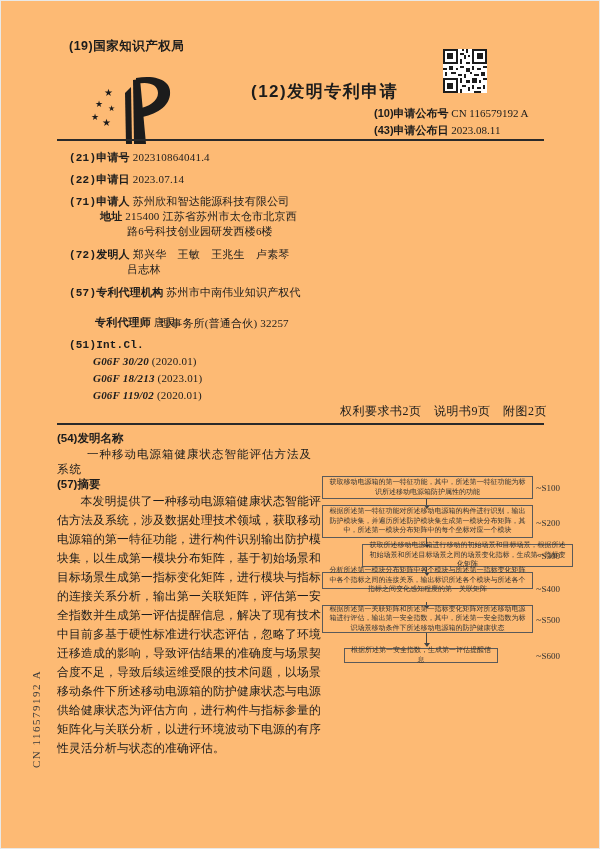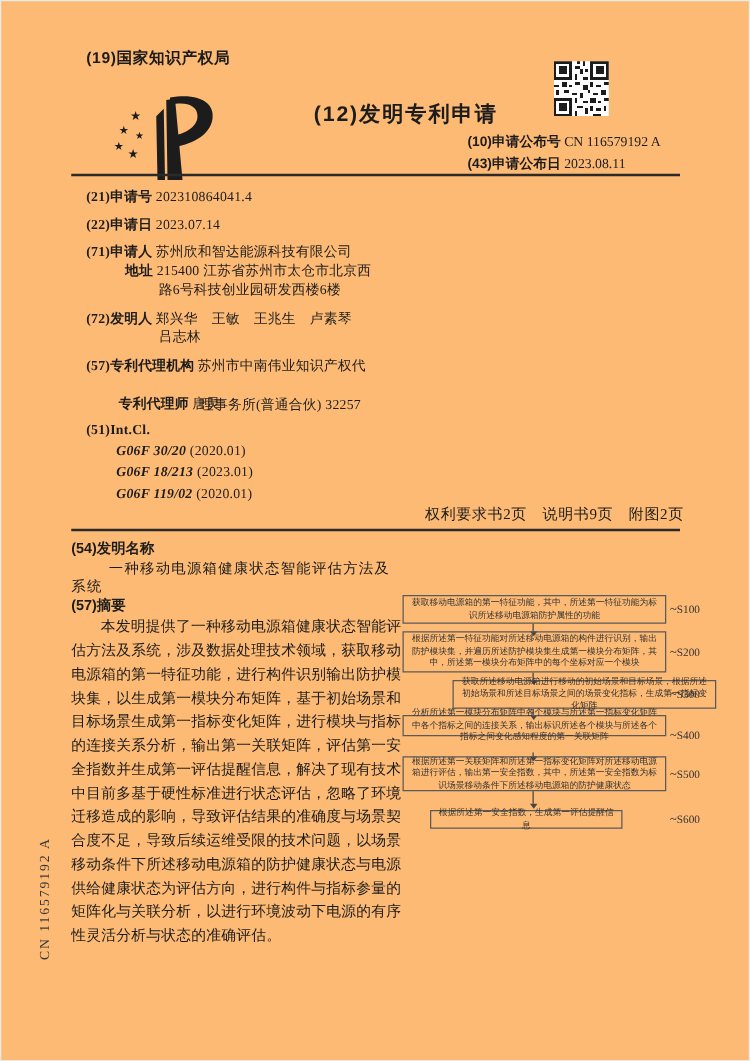--- a/index.html
+++ b/index.html
@@ -16,21 +16,21 @@
   .rule { position:absolute; background:#2a2a2a; height:2px; }
 
   
   .office { left:69px; top:38px; font-size:12.5px; letter-spacing:0.5px; }
   .doc-type { left:251px; top:80px; font-size:17px; letter-spacing:1.5px; }
   .pub-line { left:374px; font-size:11px; white-space:nowrap; }
   .pub-line .val { font-family:"Liberation Serif",serif; font-weight:normal; }
 
   
   .bib { font-size:11px; white-space:nowrap; letter-spacing:0.2px; }
-  .bib .lbl { font-family:Liberation Serif, serif; font-weight:bold; }
+  .bib .lbl { font-family:Liberation Mono, monospace; font-weight:bold; }
   .intcl-code { font-style:italic; font-weight:bold; }
   .pages-info { left:340px; top:403px; font-size:12px; letter-spacing:0.5px; }
 
   
   .sec-label { font-size:11.5px; }
   .title-line { font-size:11.5px; letter-spacing:1px; }
   .abstract-text {
     left:57px; top:492px; width:264px;
     font-size:11.8px; line-height:19px; text-align:justify; text-indent:2em;
     letter-spacing:0.2px;

